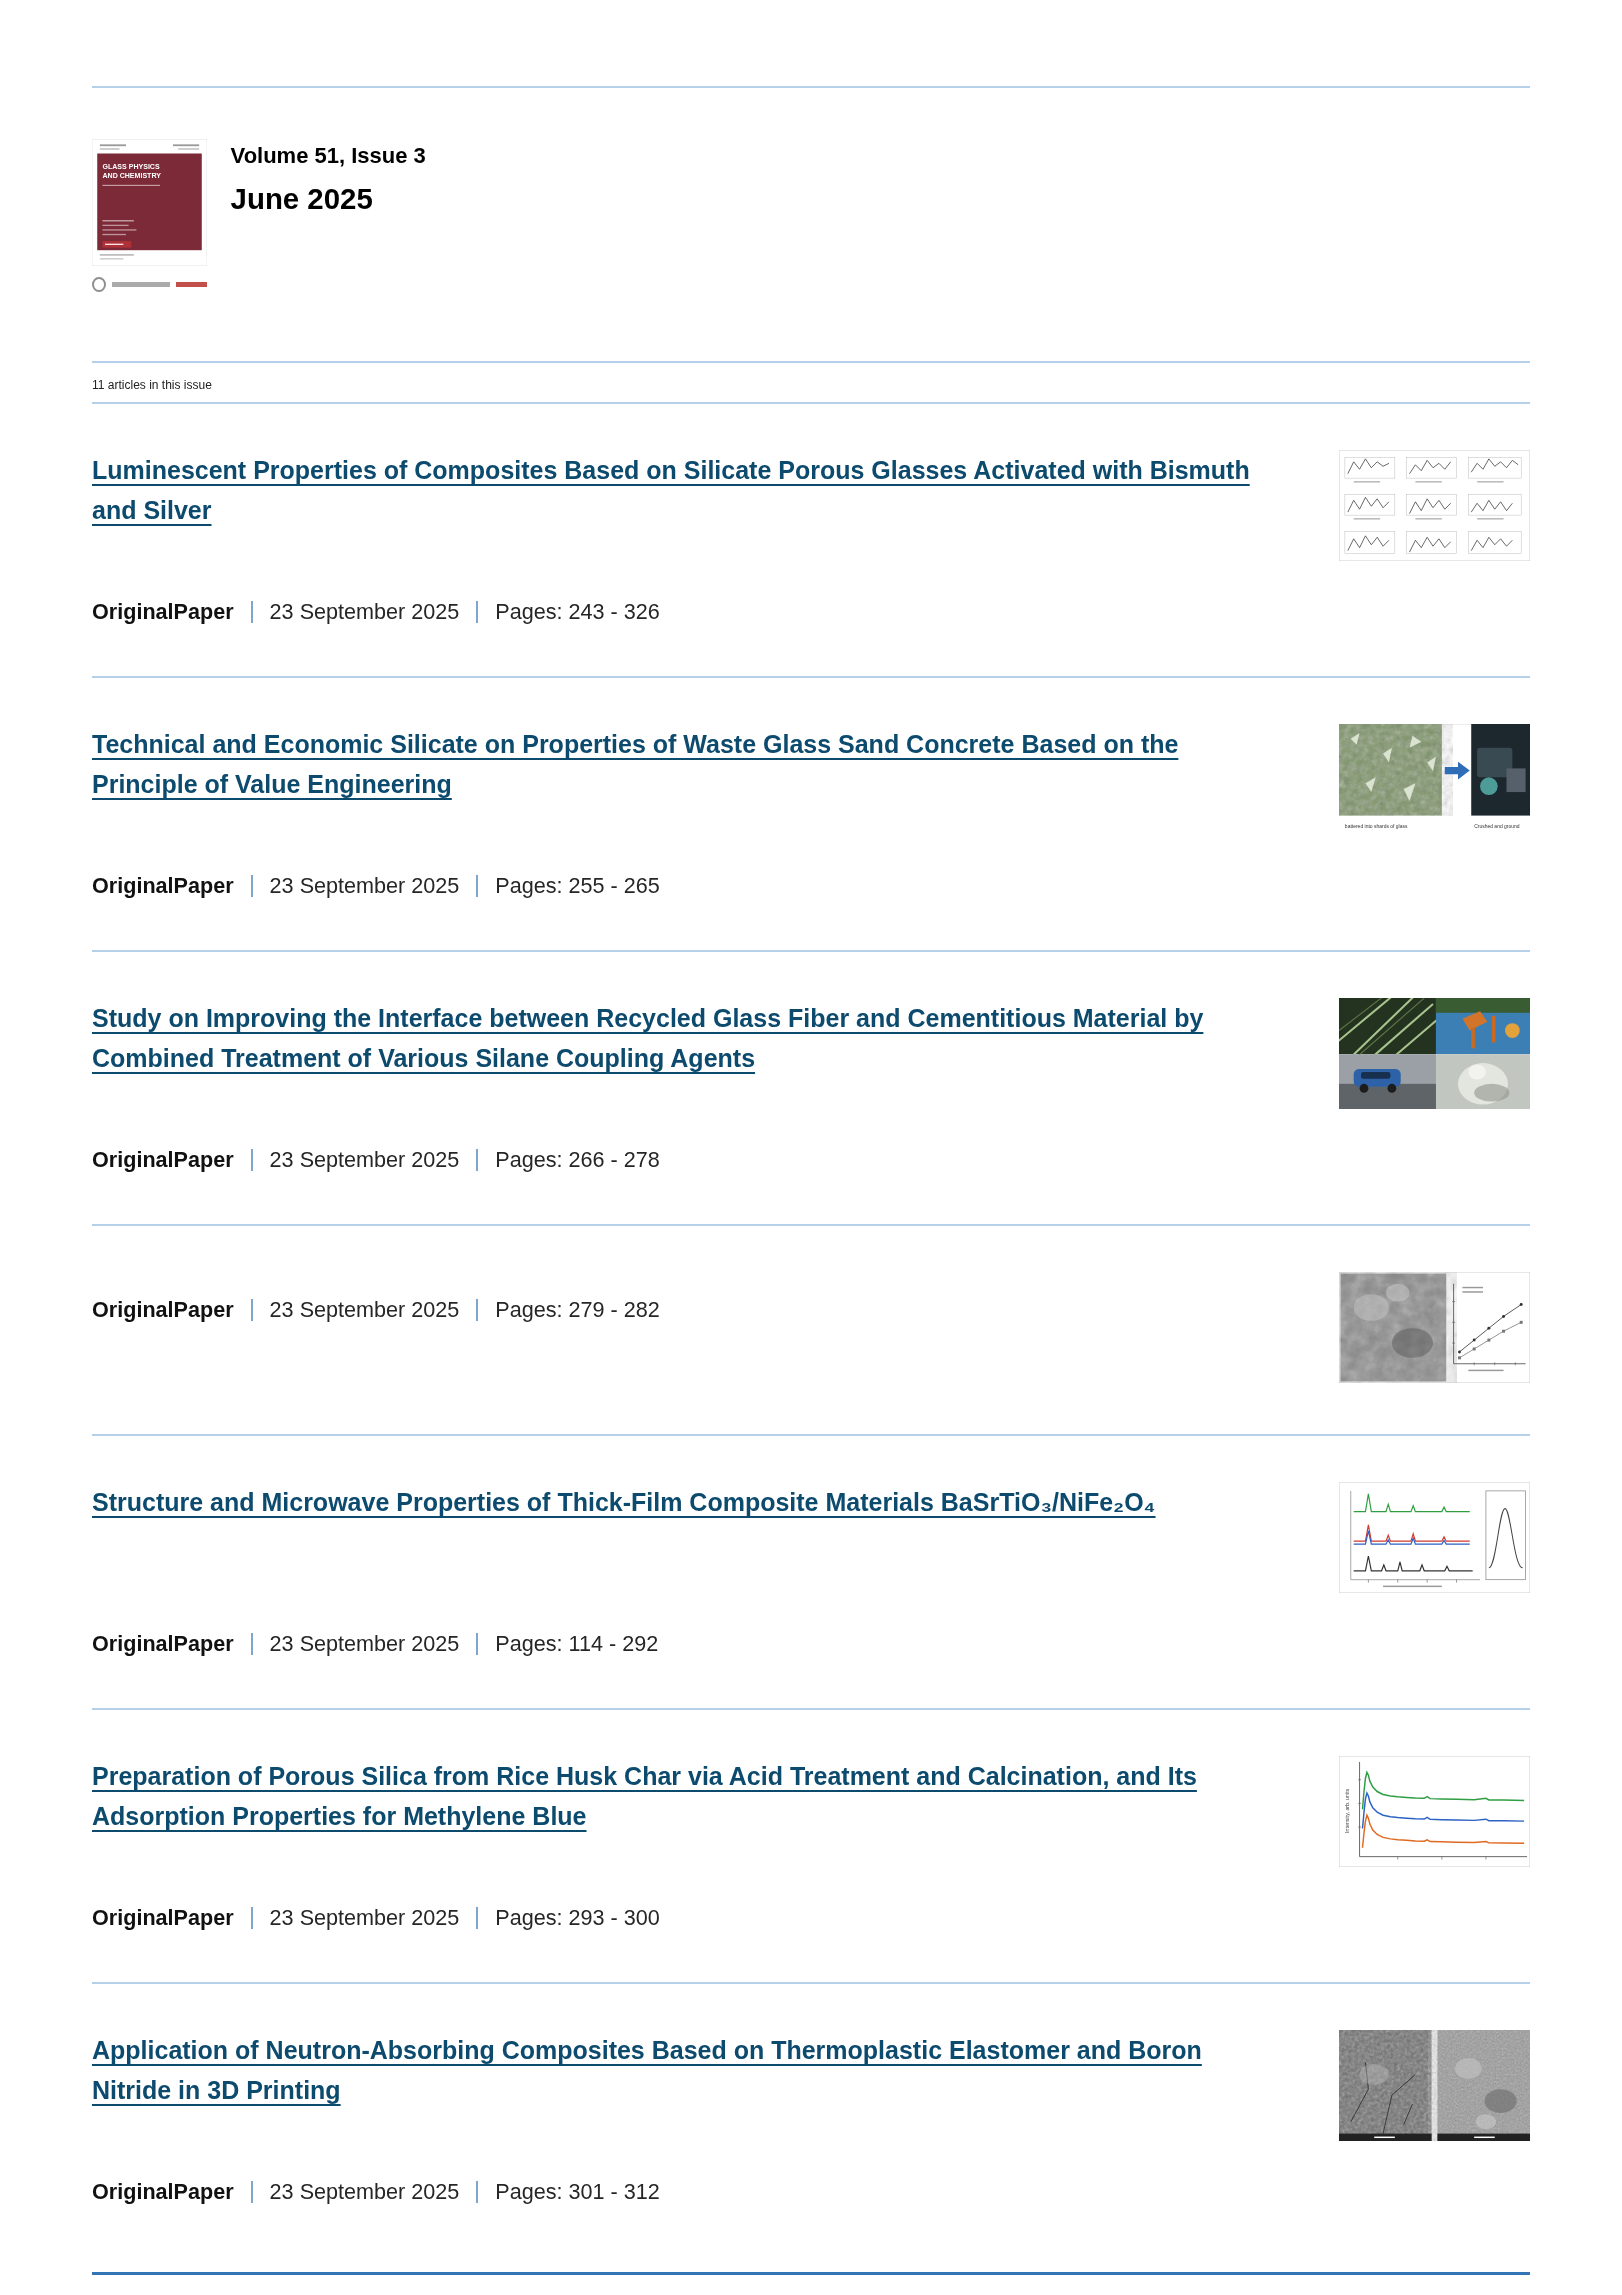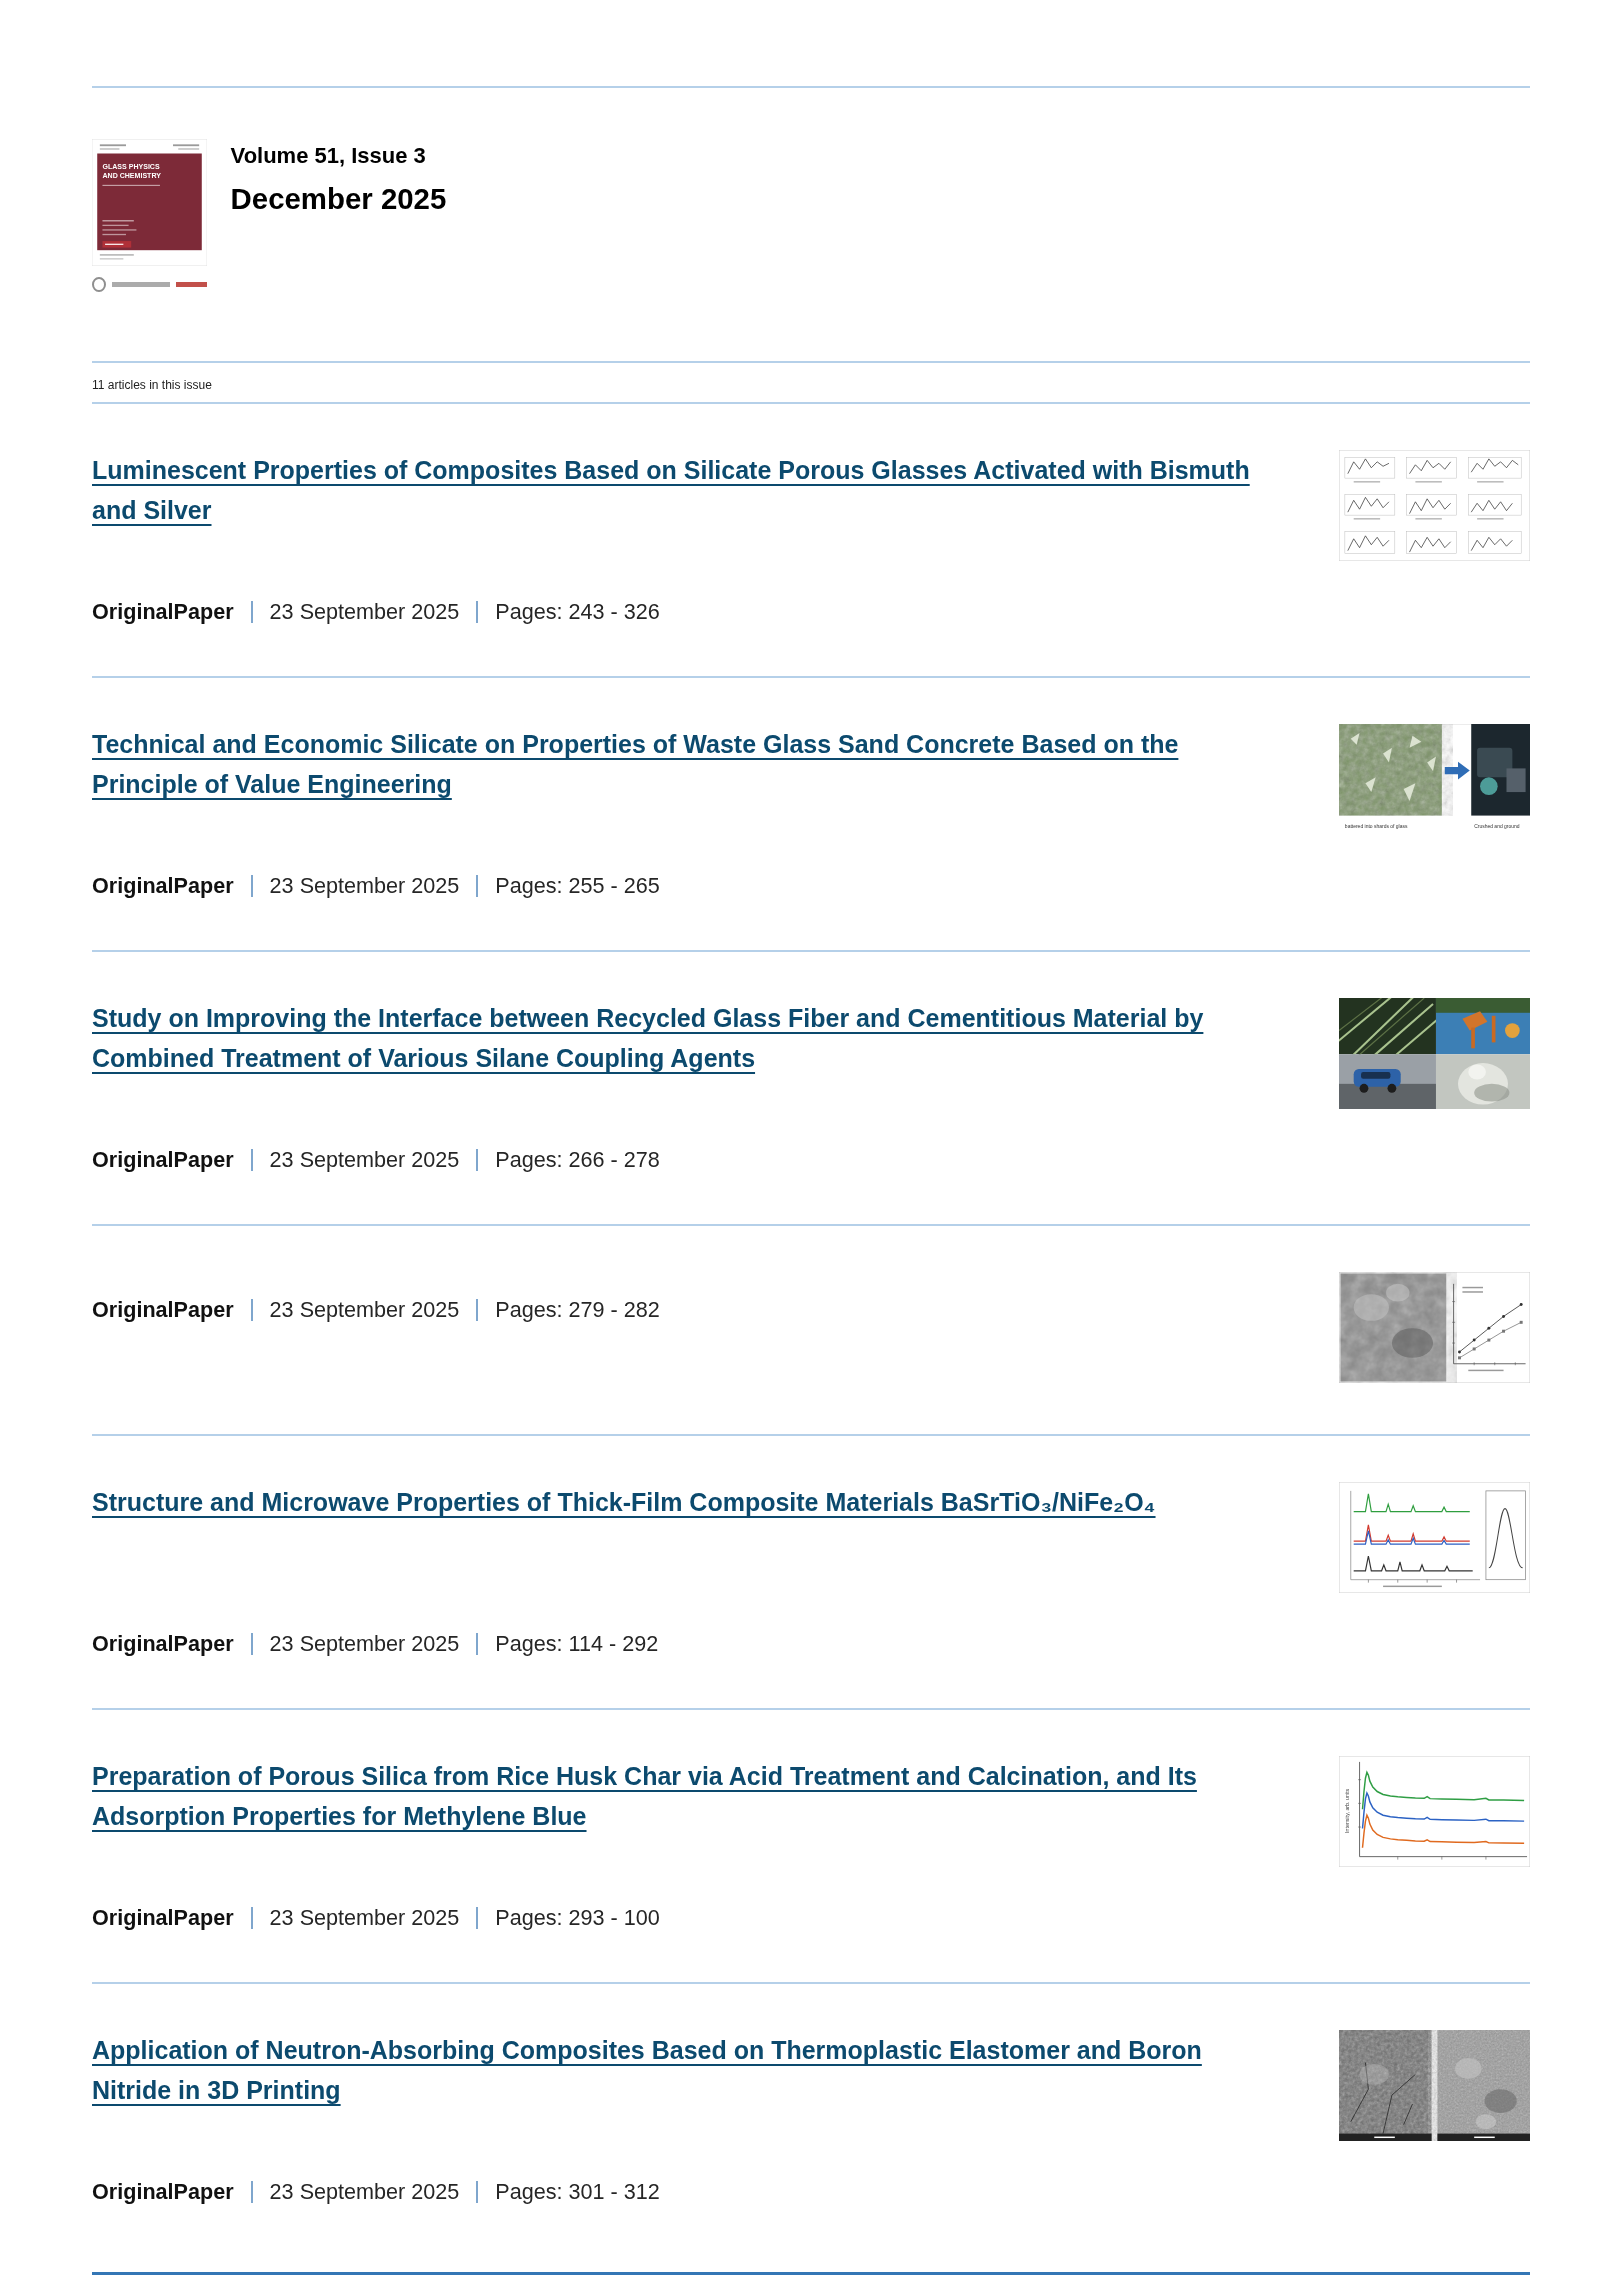--- a/index.html
+++ b/index.html
@@ -73,21 +73,21 @@
         <rect x="6" y="91" width="18" height="1.2" fill="#cfcfcf"></rect>
       </svg>
       <div class="pub-logo">
         <span class="ring"></span>
         <span class="bar1"></span>
         <span class="bar2"></span>
       </div>
     </div>
     <div class="issue-info">
       <p class="vol">Volume 51, Issue 3</p>
-      <p class="idate">December 2025</p>
+      <p class="idate">June 2025</p>
     </div>
   </div>
 
   <div class="rule rule-2"></div>
   <p class="count">11 articles in this issue</p>
   <div class="rule"></div>
 
   <div>
 
     <div class="article">
@@ -331,21 +331,21 @@
     <div class="article">
       <div class="art-main">
         <div class="title-wrap">
           <h3 class="art-title">Preparation of Porous Silica from Rice Husk Char via Acid Treatment and Calcination, and Its Adsorption Properties for Methylene Blue</h3>
         </div>
         <div class="art-meta">
           <span class="meta-type">OriginalPaper</span>
           <span class="sep"></span>
           <span>23 September 2025</span>
           <span class="sep"></span>
-          <span>Pages: 293 - 100</span>
+          <span>Pages: 293 - 300</span>
         </div>
       </div>
       <div class="thumb">
         <svg viewBox="0 0 130 75" preserveAspectRatio="none">
           <rect width="130" height="75" fill="#ffffff" stroke="#c8c8c8" stroke-width="0.6"></rect>
           <path d="M14,4 V68 H128" fill="none" stroke="#555555" stroke-width="0.6"></path>
           <text x="7" y="52" font-size="3.6" fill="#444444" transform="rotate(-90 7 52)">Intensity, arb. units</text>
           <g fill="none" stroke-width="1">
             <polyline points="16,36 17,24 18,15 19,11 20,13 21,17 23,21 26,24 30,26 35,27 40,27.6 46,28 52,28.4 58,28.6 60,27.4 62,28.8 70,29 80,29.3 92,29.5 100,28.6 102,29.7 112,29.8 126,30" stroke="#2f9e44"></polyline>
             <polyline points="16,49 17,38 18,29 19,25 20,27 21,31 23,35 26,38 30,40 35,41 40,41.6 46,42 52,42.4 58,42.6 60,41.5 62,42.8 70,43 80,43.3 92,43.5 100,42.7 102,43.7 112,43.8 126,44" stroke="#2b62c4"></polyline>

